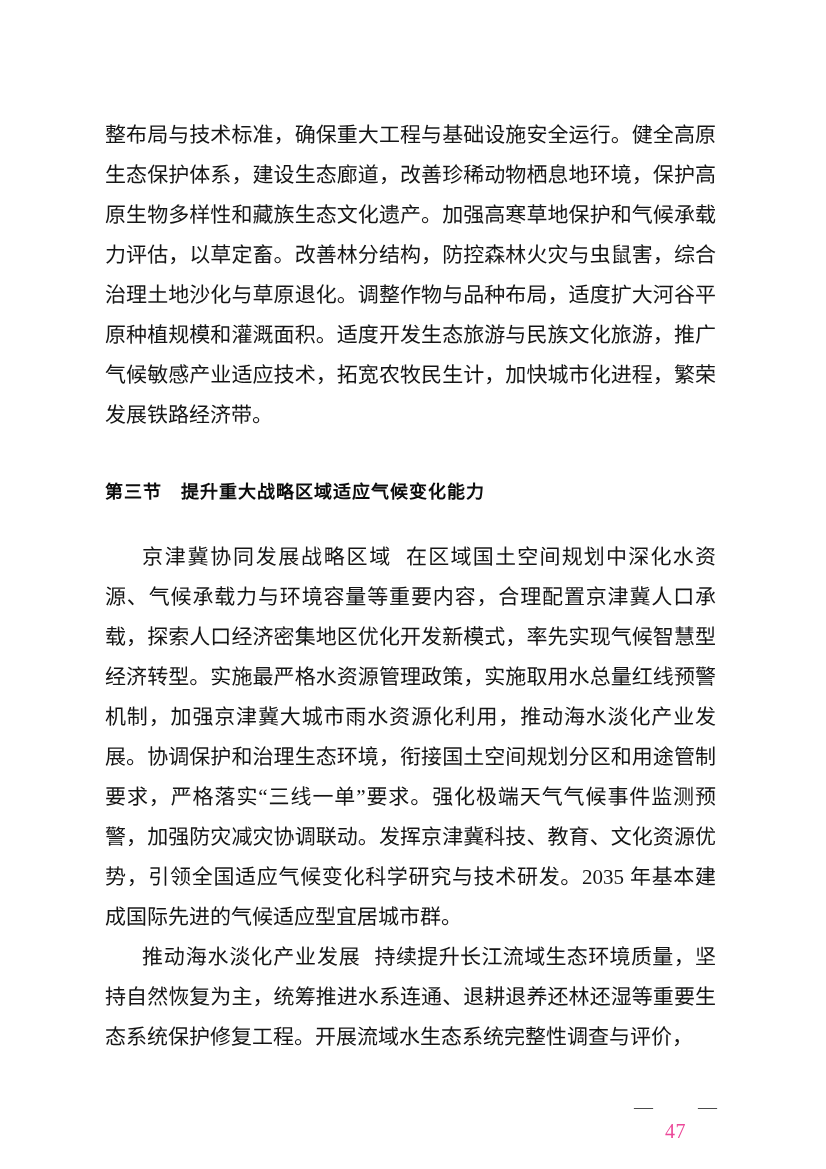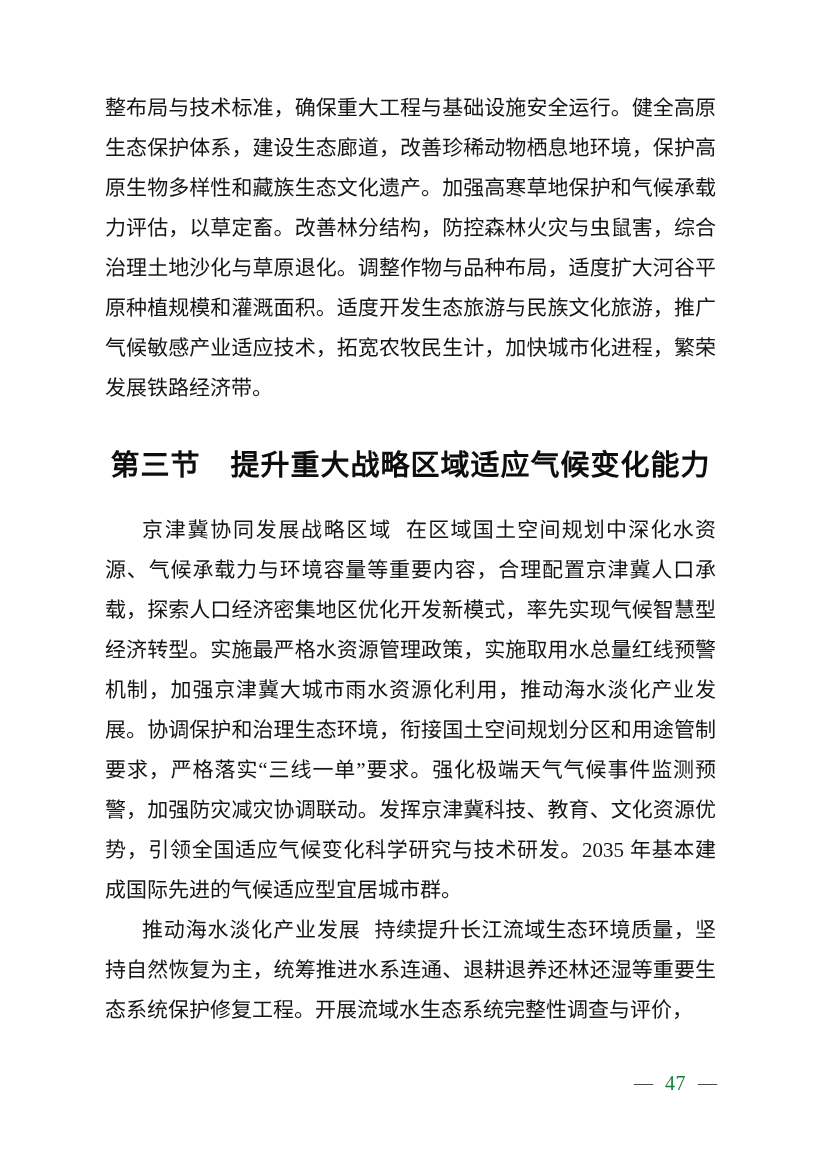--- a/index.html
+++ b/index.html
@@ -12,21 +12,21 @@
     width: 826px;
     height: 1169px;
     background: #ffffff;
     overflow: hidden;
     font-family: "Liberation Serif", "DejaVu Serif", serif;
     color: #111111;
   }
   .content {
     position: absolute;
     left: 105px;
-    top: 88px;
+    top: 115px;
     width: 611px;
   }
   .body-text {
     margin: 0;
     font-size: 21px;
     line-height: 40px;
     text-align: justify;
     text-justify: inter-ideograph;
     word-break: break-all;
     color: #151515;
@@ -34,44 +34,45 @@
   .body-text.indent {
     text-indent: 37px;
   }
   .lead {
     font-weight: 400;
     margin-right: 14px;
     letter-spacing: 0.5px;
   }
   .section-heading {
     margin: 37px 0 25px 0;
-    font-size: 29px;
+    font-size: 18px;
     font-weight: 700;
     line-height: 40px;
-    text-align: center;
+    text-align: left;
     letter-spacing: 1px;
     color: #0d0d0d;
   }
   .page-footer {
     position: absolute;
     top: 1071px;
     right: 109px;
     display: flex;
     align-items: center;
     gap: 12px;
     line-height: 24px;
   }
   .footer-dash {
     font-size: 19px;
     color: #444444;
   }
   .page-number {
     font-size: 20px;
-    color: #15803d;
+    color: #ec4899;
     letter-spacing: 0.5px;
+    margin-top: 48px;
   }
 </style>
 </head>
 <body>
 
 <div class="page">
 
   <main class="content">
 
     <p class="body-text">整布局与技术标准，确保重大工程与基础设施安全运行。健全高原生态保护体系，建设生态廊道，改善珍稀动物栖息地环境，保护高原生物多样性和藏族生态文化遗产。加强高寒草地保护和气候承载力评估，以草定畜。改善林分结构，防控森林火灾与虫鼠害，综合治理土地沙化与草原退化。调整作物与品种布局，适度扩大河谷平原种植规模和灌溉面积。适度开发生态旅游与民族文化旅游，推广气候敏感产业适应技术，拓宽农牧民生计，加快城市化进程，繁荣发展铁路经济带。</p>

